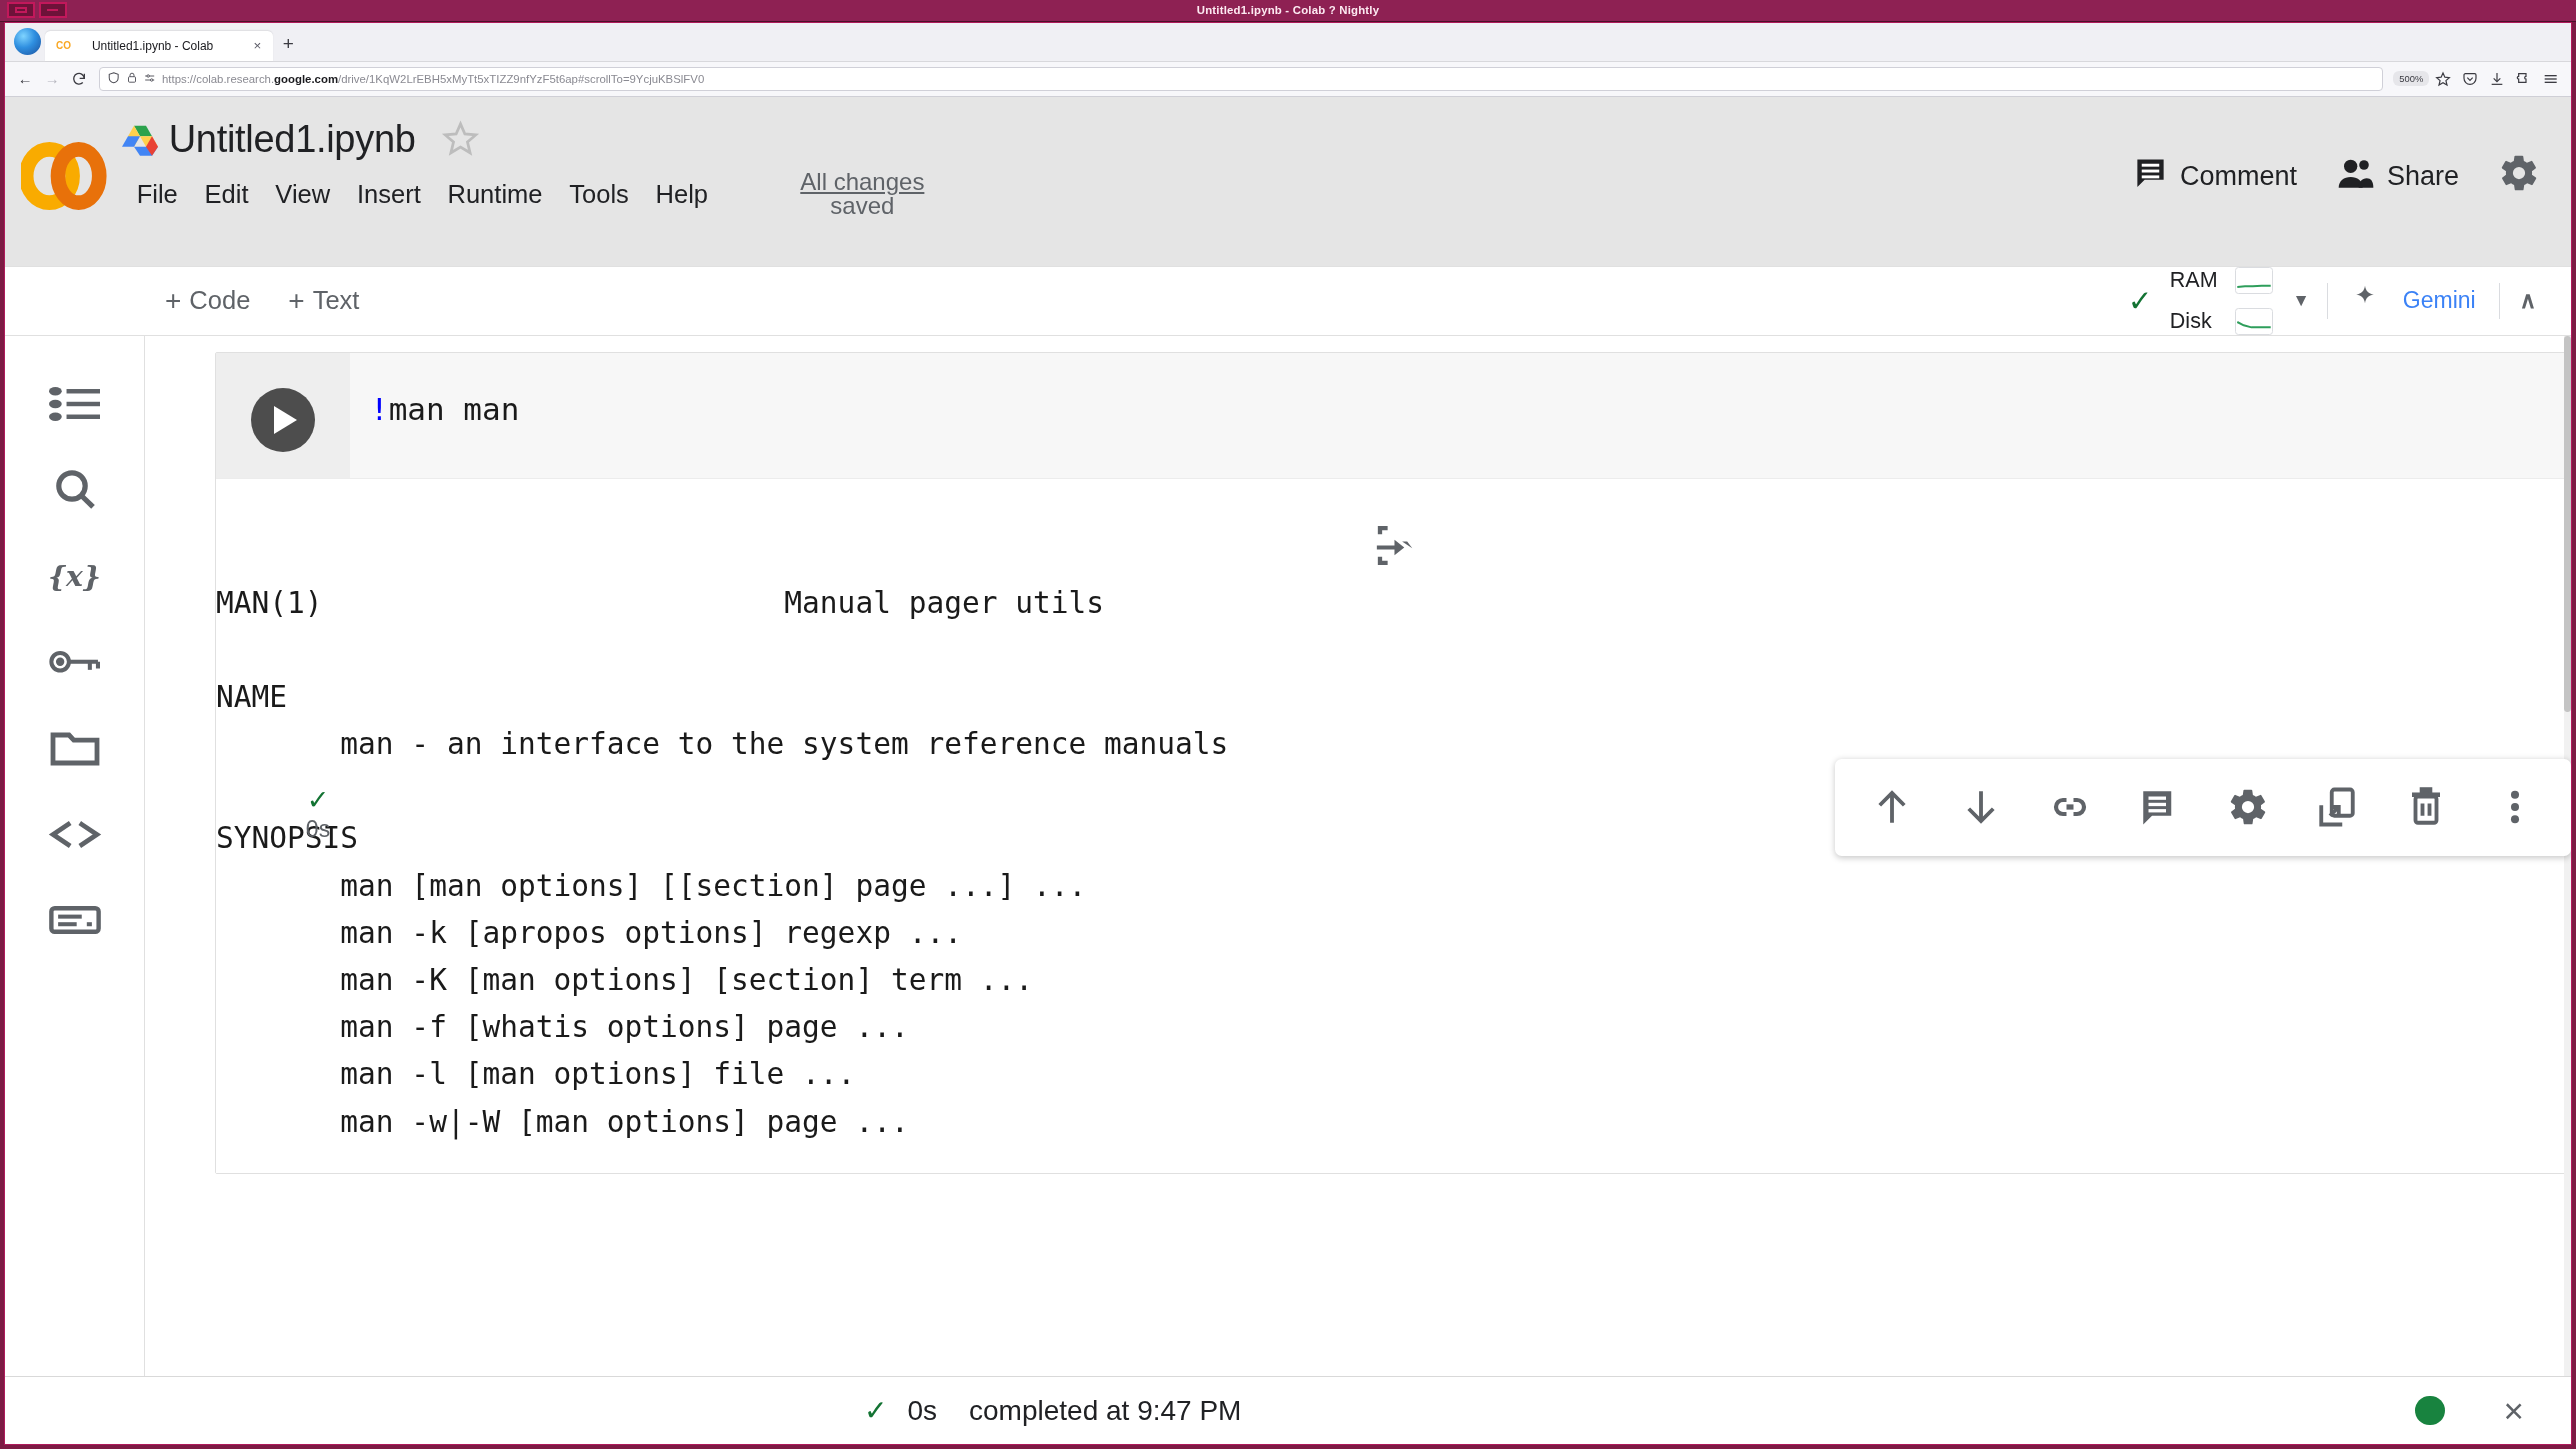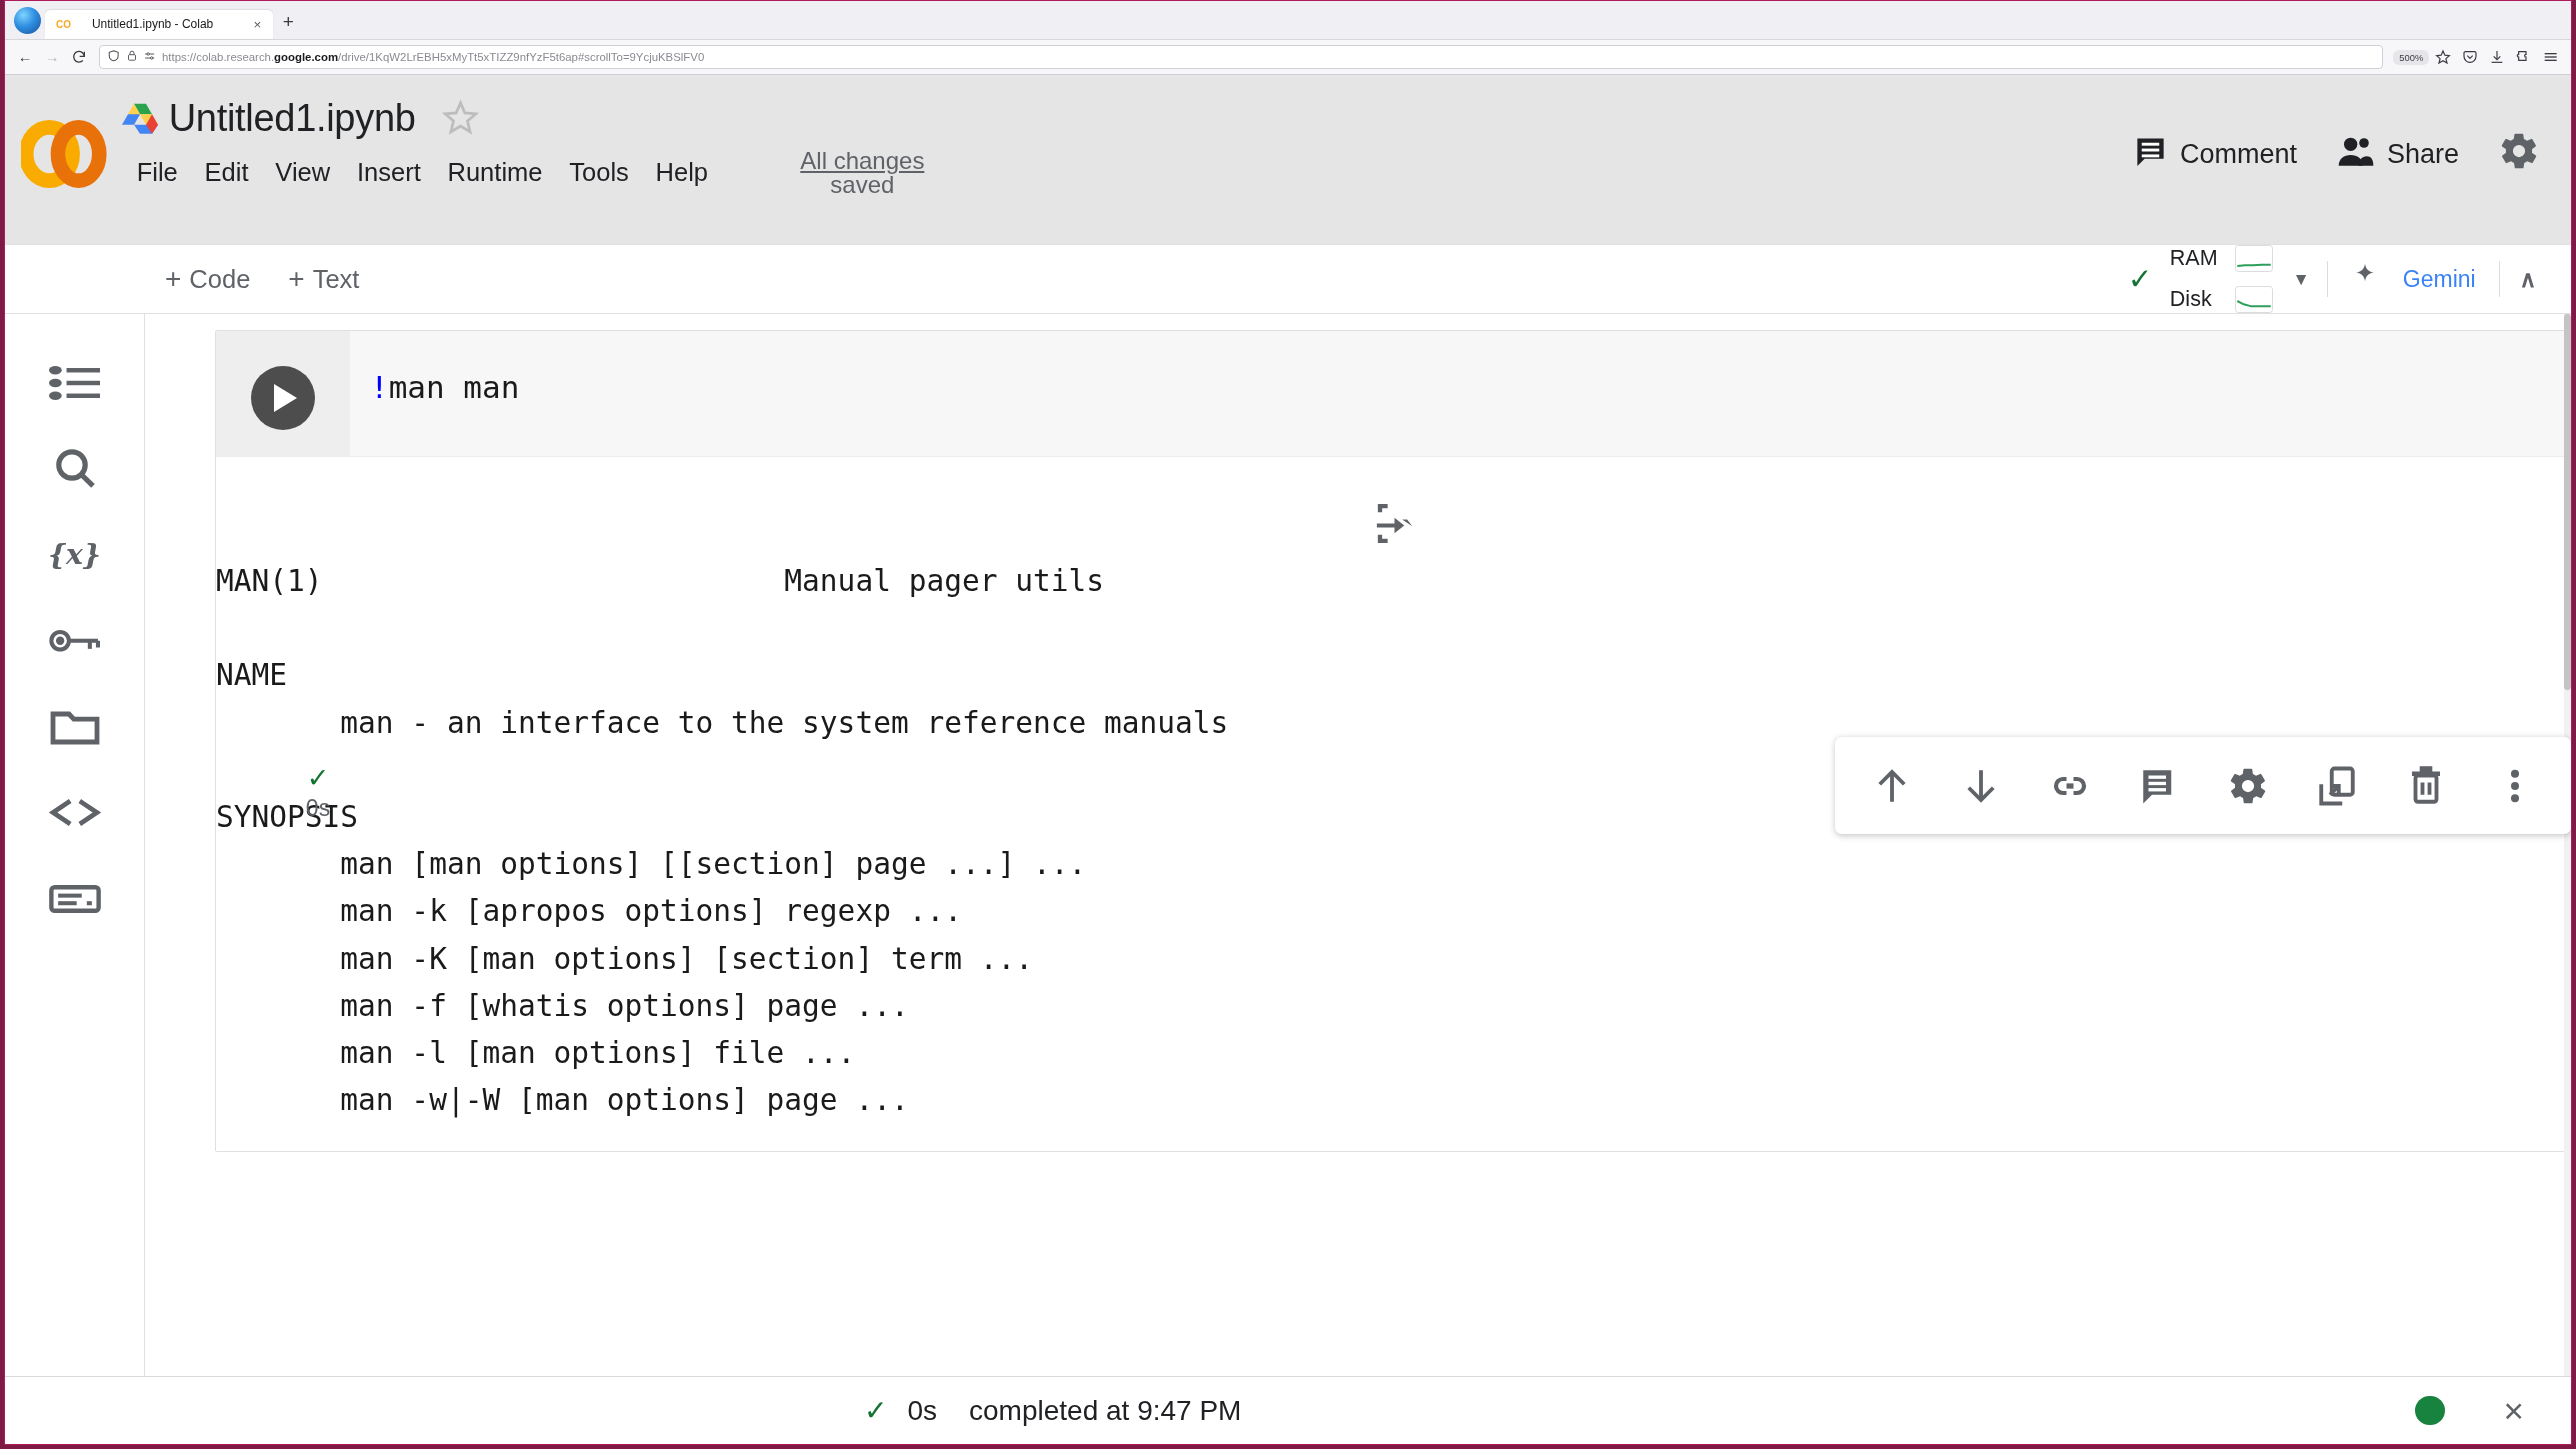--- a/index.html
+++ b/index.html
@@ -304,20 +304,31 @@
   .vscroll i {
     position: absolute; top: 0; left: 0; width: 6.7px; height: 376px;
     background: #c4c4c4; border-radius: 3.4px; display:block;
   }
 </style>
 </head>
 <body>
 
 <div class="window">
 
+  <div class="titlebar">
+    <div class="win-buttons">
+      <div class="win-btn restore">
+          <i></i>
+        </div>
+      <div class="win-btn">
+          <i></i>
+        </div>
+    </div>
+    <span class="titlebar-text">Untitled1.ipynb - Colab ? Nightly</span>
+  </div>
 
   <div class="chrome-frame">
 
     <div class="tabstrip">
       <div class="ff-logo"></div>
       <div class="browser-tab">
         <span class="tab-favicon">CO</span>
         <span class="tab-title">Untitled1.ipynb - Colab</span>
         <span class="tab-close">×</span>
       </div>

